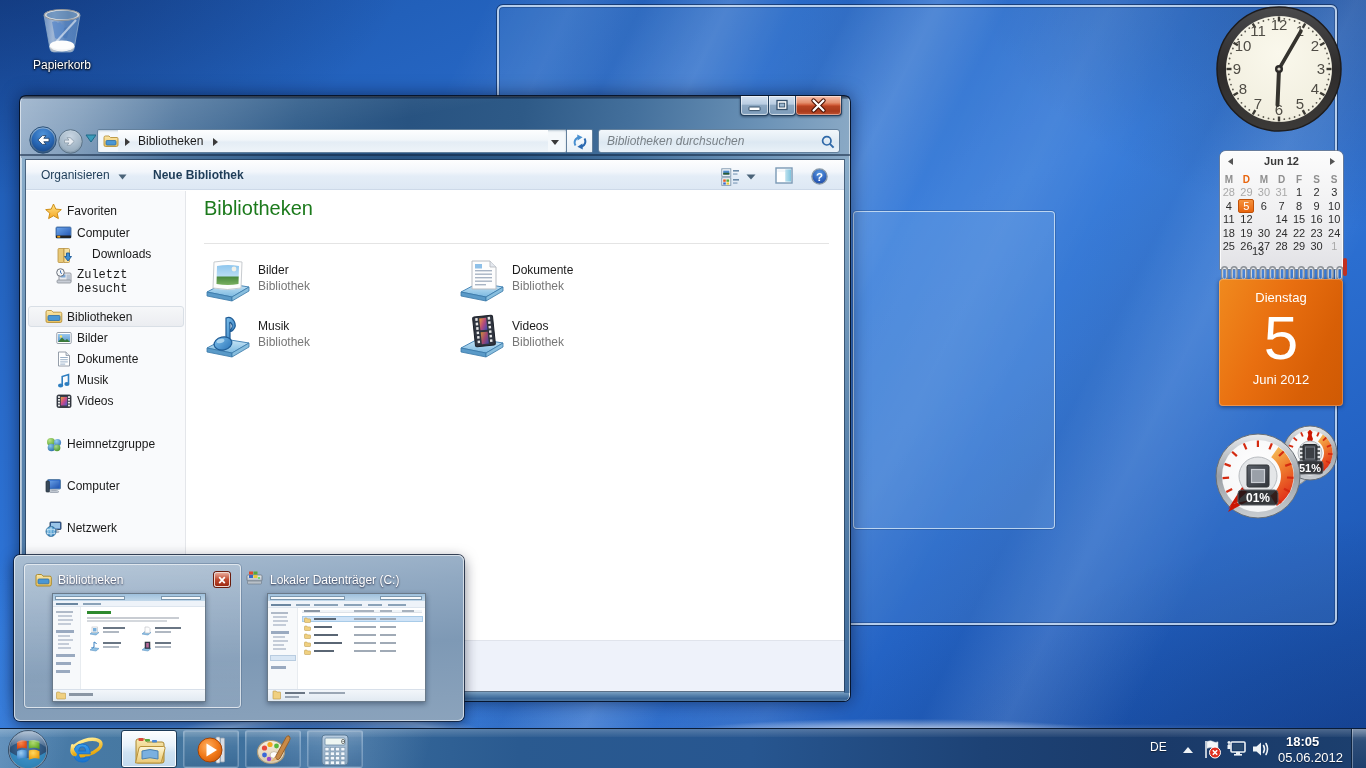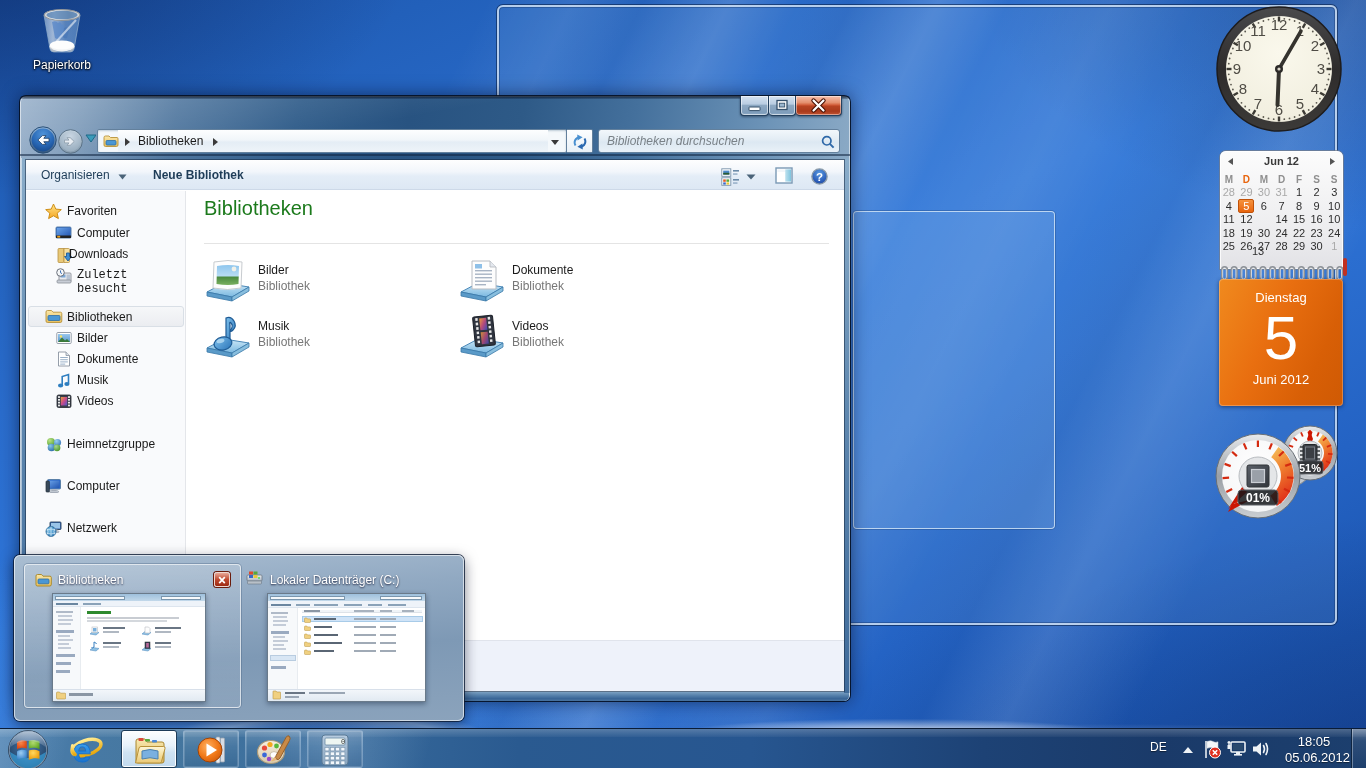--- a/index.html
+++ b/index.html
@@ -533,21 +533,21 @@
               <stop offset="1" stop-color="#2255b0"></stop>
             </linearGradient>
           </defs>
         </svg>
       <div class="abs" style="left:51px;top:35px;">Computer</div>
       <svg class="abs" style="left:30px;top:56px;" width="17" height="17">
           <path d="M2 2.5 Q2 1.5 3 1.5 L8 1.5 L8 14.5 Q8 15.5 7 15.5 L3 15.5 Q2 15.5 2 14.5 Z" fill="#e8c878" stroke="#b89040" stroke-width="0.8"></path>
           <path d="M8 1.5 L12.5 1.5 Q13.5 1.5 13.5 2.5 L13.5 14.5 Q13.5 15.5 12.5 15.5 L8 15.5 Z" fill="#f5dfa0" stroke="#b89040" stroke-width="0.8"></path>
           <path d="M10.5 6 L13.5 6 L13.5 9.5 L15.5 9.5 L12 14 L8.5 9.5 L10.5 9.5 Z" fill="#3f8fd4" stroke="#1d5a9a" stroke-width="0.9"></path>
         </svg>
-      <div class="abs" style="left:43px;top:56px;">Downloads</div>
+      <div class="abs" style="left:66px;top:56px;">Downloads</div>
       <svg class="abs" style="left:29px;top:77px;" width="18" height="17">
           <rect x="4" y="5" width="12" height="9" rx="1" fill="#e8eaee" stroke="#8a8f98" stroke-width="0.9"></rect>
           <rect x="5.5" y="6.5" width="5" height="3" fill="#7aa8d8"></rect>
           <rect x="11.5" y="6.5" width="3.5" height="5.5" fill="#b8c4d4"></rect>
           <rect x="2" y="12" width="14" height="3" rx="1" fill="#c8cdd6" stroke="#8a8f98" stroke-width="0.8"></rect>
           <circle cx="5.5" cy="4.5" r="3.8" fill="#f4f6f8" stroke="#6a707a" stroke-width="1"></circle>
           <path d="M5.5 2.5 L5.5 4.7 L7 5.6" fill="none" stroke="#3a70b8" stroke-width="1"></path>
         </svg>
       <div class="abs" style="left:51px;top:77px;font-family:Liberation Mono, monospace;">Zuletzt besucht</div>
       <svg class="abs" style="left:19px;top:117px;" width="18" height="16">
@@ -1114,17 +1114,17 @@
     <rect x="6" y="4" width="10" height="6" fill="#2a4a6e"></rect>
     <path d="M9 12 L13 12 L13 14 L15 14 L7 14 L9 14 Z" fill="#eef2f6"></path>
     <rect x="7" y="14" width="8" height="1.6" fill="#eef2f6"></rect>
     <path d="M2 1 L2 5 M0.5 2.5 L3.5 2.5" stroke="#eef2f6" stroke-width="1.4"></path>
     <rect x="0.5" y="5" width="3" height="4" fill="#eef2f6"></rect>
   </svg>
   <svg class="abs" style="left:1251px;top:11px;" width="20" height="18">
     <path d="M2 6.5 L5.5 6.5 L10 2.5 L10 15.5 L5.5 11.5 L2 11.5 Z" fill="#eef2f6"></path>
     <path d="M12.5 5.5 Q14.5 9 12.5 12.5 M15 3.5 Q18 9 15 14.5" fill="none" stroke="#eef2f6" stroke-width="1.6" stroke-linecap="round"></path>
   </svg>
-  <div class="abs" style="left:1286px;top:5px;width:56px;text-align:center;font-size:13px;color:#fff;text-shadow:0 1px 1px rgba(0,0,0,0.5);">18:05</div>
-  <div class="abs" style="left:1278px;top:21px;width:72px;text-align:right;font-size:13px;color:#fff;text-shadow:0 1px 1px rgba(0,0,0,0.5);">05.06.2012</div>
+  <div class="abs" style="left:1286px;top:5px;width:56px;text-align:left;font-size:13px;color:#fff;text-shadow:0 1px 1px rgba(0,0,0,0.5);font-weight:bold;">18:05</div>
+  <div class="abs" style="left:1278px;top:21px;width:72px;text-align:left;font-size:13px;color:#fff;text-shadow:0 1px 1px rgba(0,0,0,0.5);">05.06.2012</div>
 
   <div class="abs" style="left:1351px;top:0;width:15px;height:40px;border-left:1px solid #0e2440;background:linear-gradient(to bottom,rgba(255,255,255,0.3),rgba(255,255,255,0.08) 30%,rgba(30,60,100,0.2));box-shadow:inset 1px 0 0 rgba(255,255,255,0.35);"></div>
 </div>
 
 </body></html>

